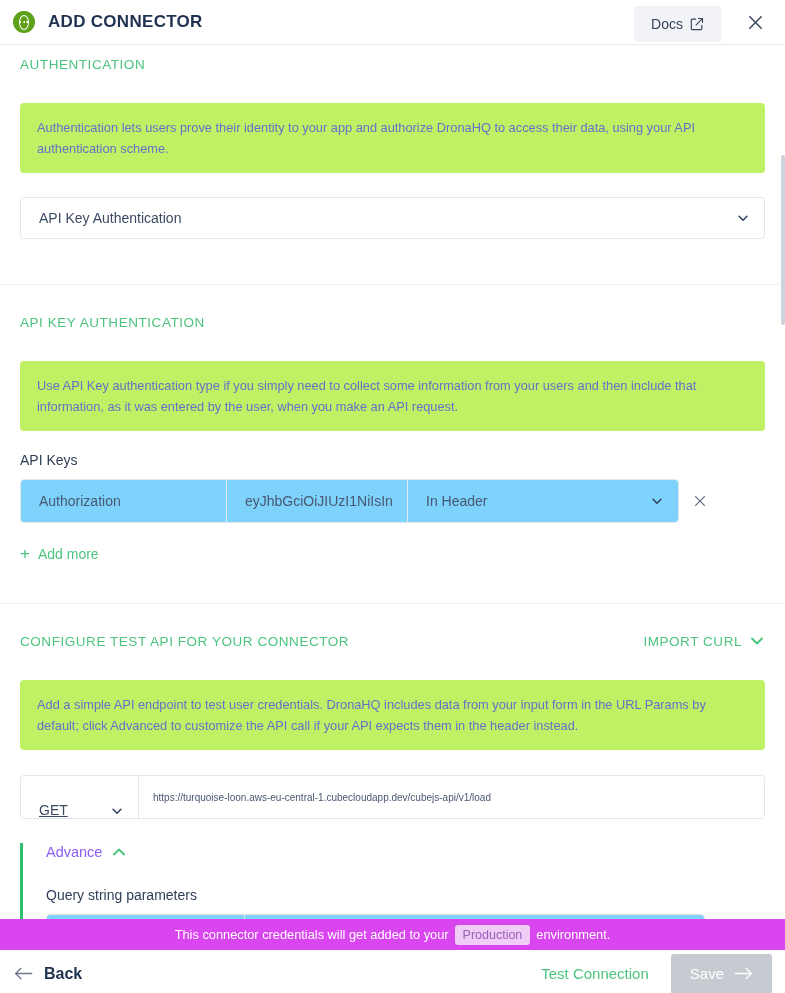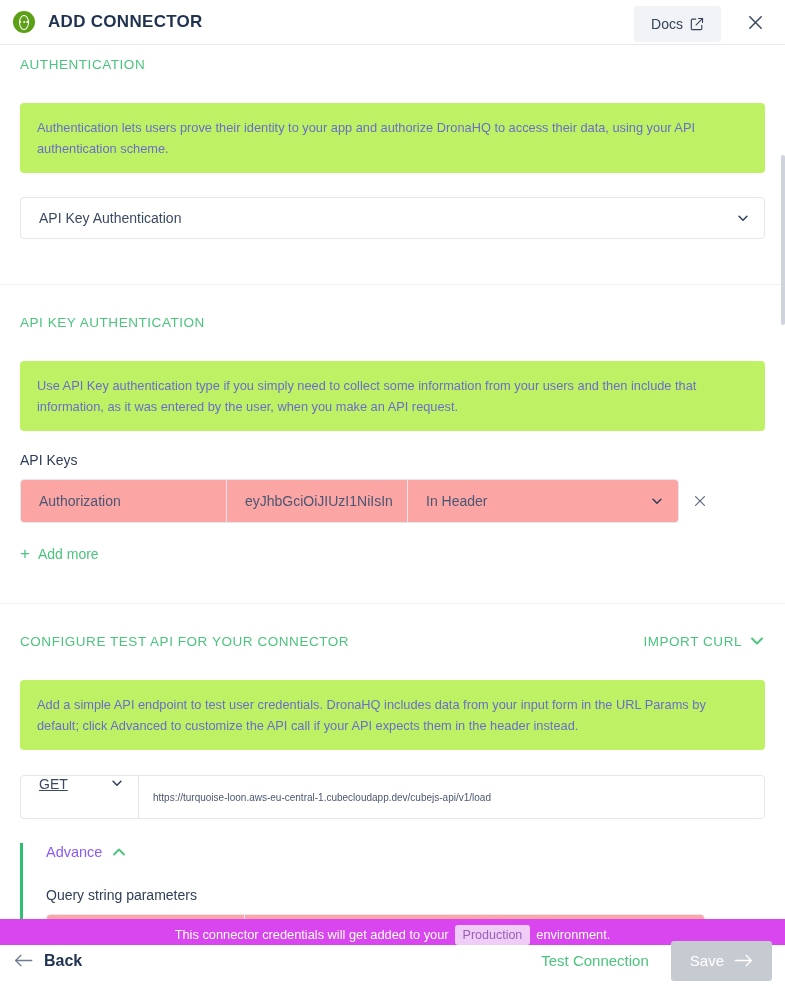--- a/index.html
+++ b/index.html
@@ -164,21 +164,21 @@
     border-radius: 4px;
     overflow: hidden;
     background: #fff;
   }
   .kv-cell {
     height: 42px;
     display: flex; align-items: center;
     padding: 0 14px 0 18px;
     font-size: 14px;
     color: #4a5772;
-    background: #fca5a5;
+    background: #7dd3fc;
     border: none;
     outline: none;
     font-family: "Liberation Sans", sans-serif;
     white-space: nowrap;
     overflow: hidden;
   }
   .kv-sep { width: 1px; background: #e3e6ec; }
   .kv-sel {
     display: flex; align-items: center;
     padding-right: 14px;
@@ -204,21 +204,21 @@
   .url-row {
     display: flex;
     border: 1px solid #e3e6ec;
     border-radius: 4px;
     background: #fff;
     overflow: hidden;
     height: 44px;
   }
   .method-sel {
     width: 117px;
-    display: flex; align-items: flex-start;
+    display: flex; align-items: flex-end;
     padding: 0 14px 0 18px;
     font-size: 14px;
     color: #3b4a63;
     cursor: pointer;
     text-decoration: underline;
   }
   .method-sel .caret { margin-left: auto; color: #2d3e5a; }
   .url-input {
     flex: 1;
     border: none; outline: none;
@@ -257,21 +257,21 @@
   .env-bar .badge {
     background: #efcdf7;
     color: #9a5fb8;
     border-radius: 3px;
     padding: 3px 8px;
     margin: 0 6px;
     font-size: 12.5px;
   }
   .footer {
     position: absolute;
-    left: 0; bottom: 17px;
+    left: 0; bottom: 4px;
     width: 785px; height: 31px;
     background: #ffffff;
     display: flex; align-items: center;
     padding: 0 13px 0 14px;
   }
   .back-btn {
     display: flex; align-items: center; gap: 11px;
     font-size: 16px; font-weight: bold;
     color: #1f3250;
     cursor: pointer;

